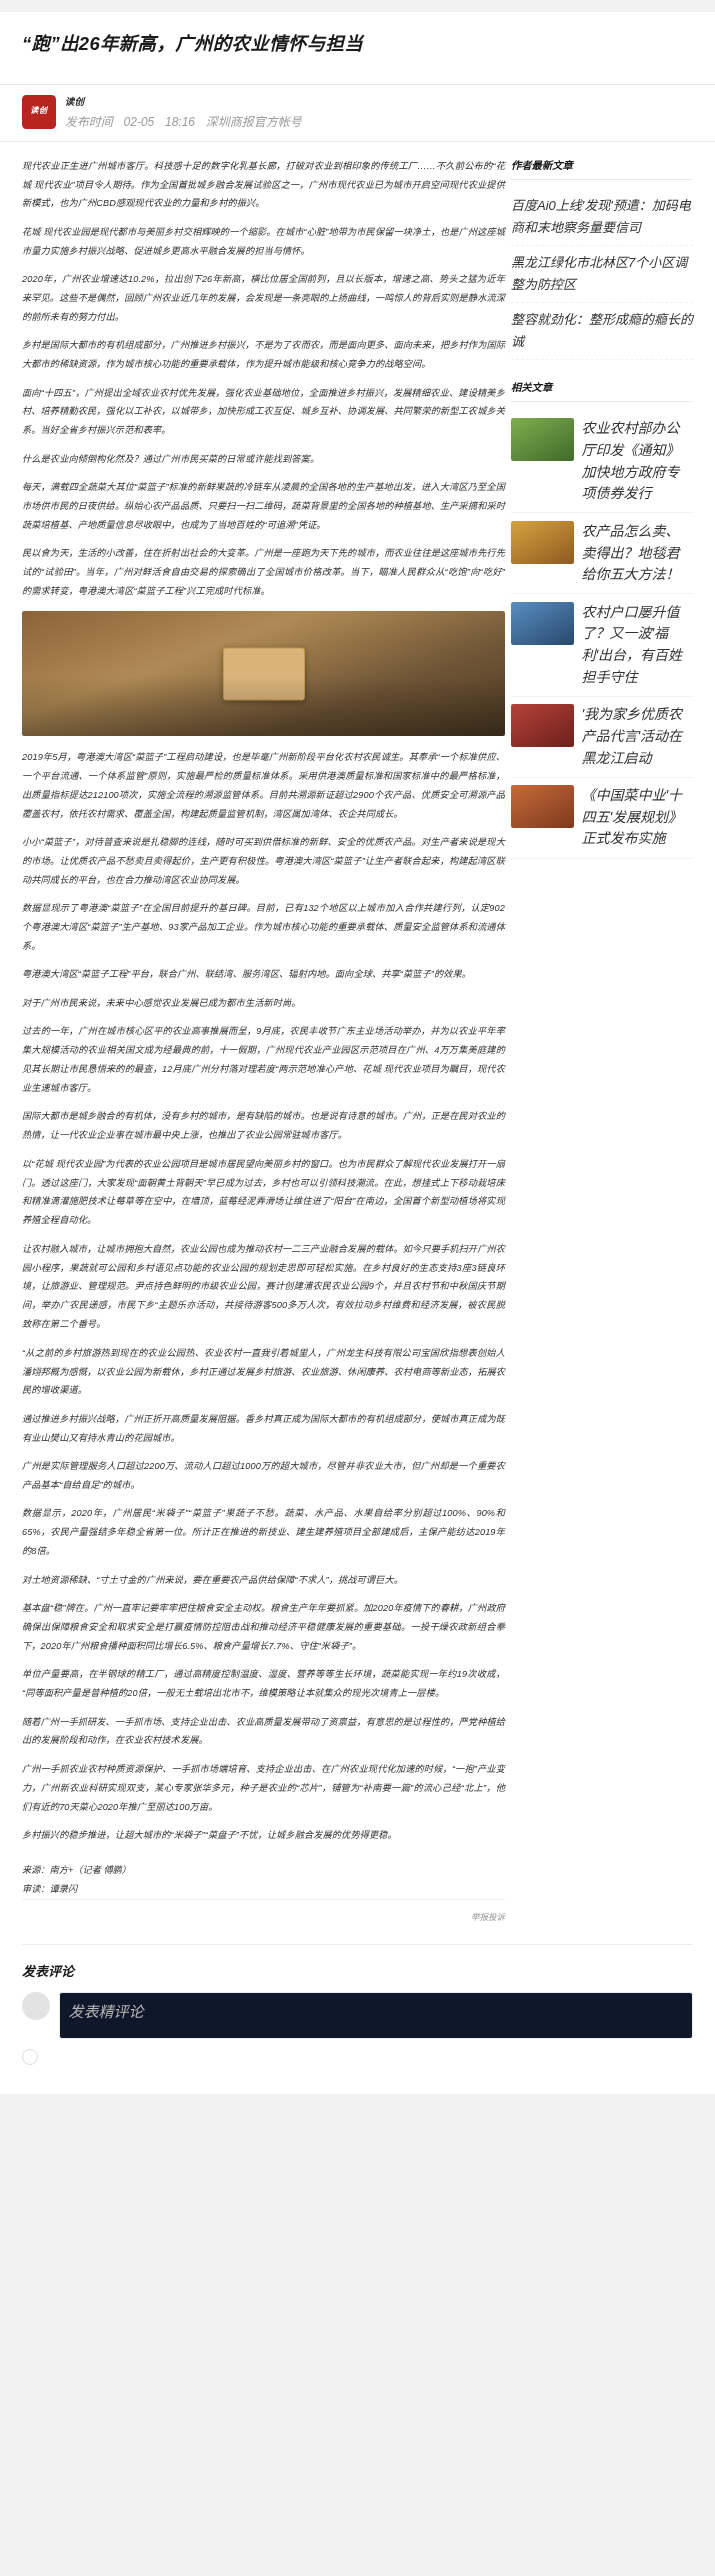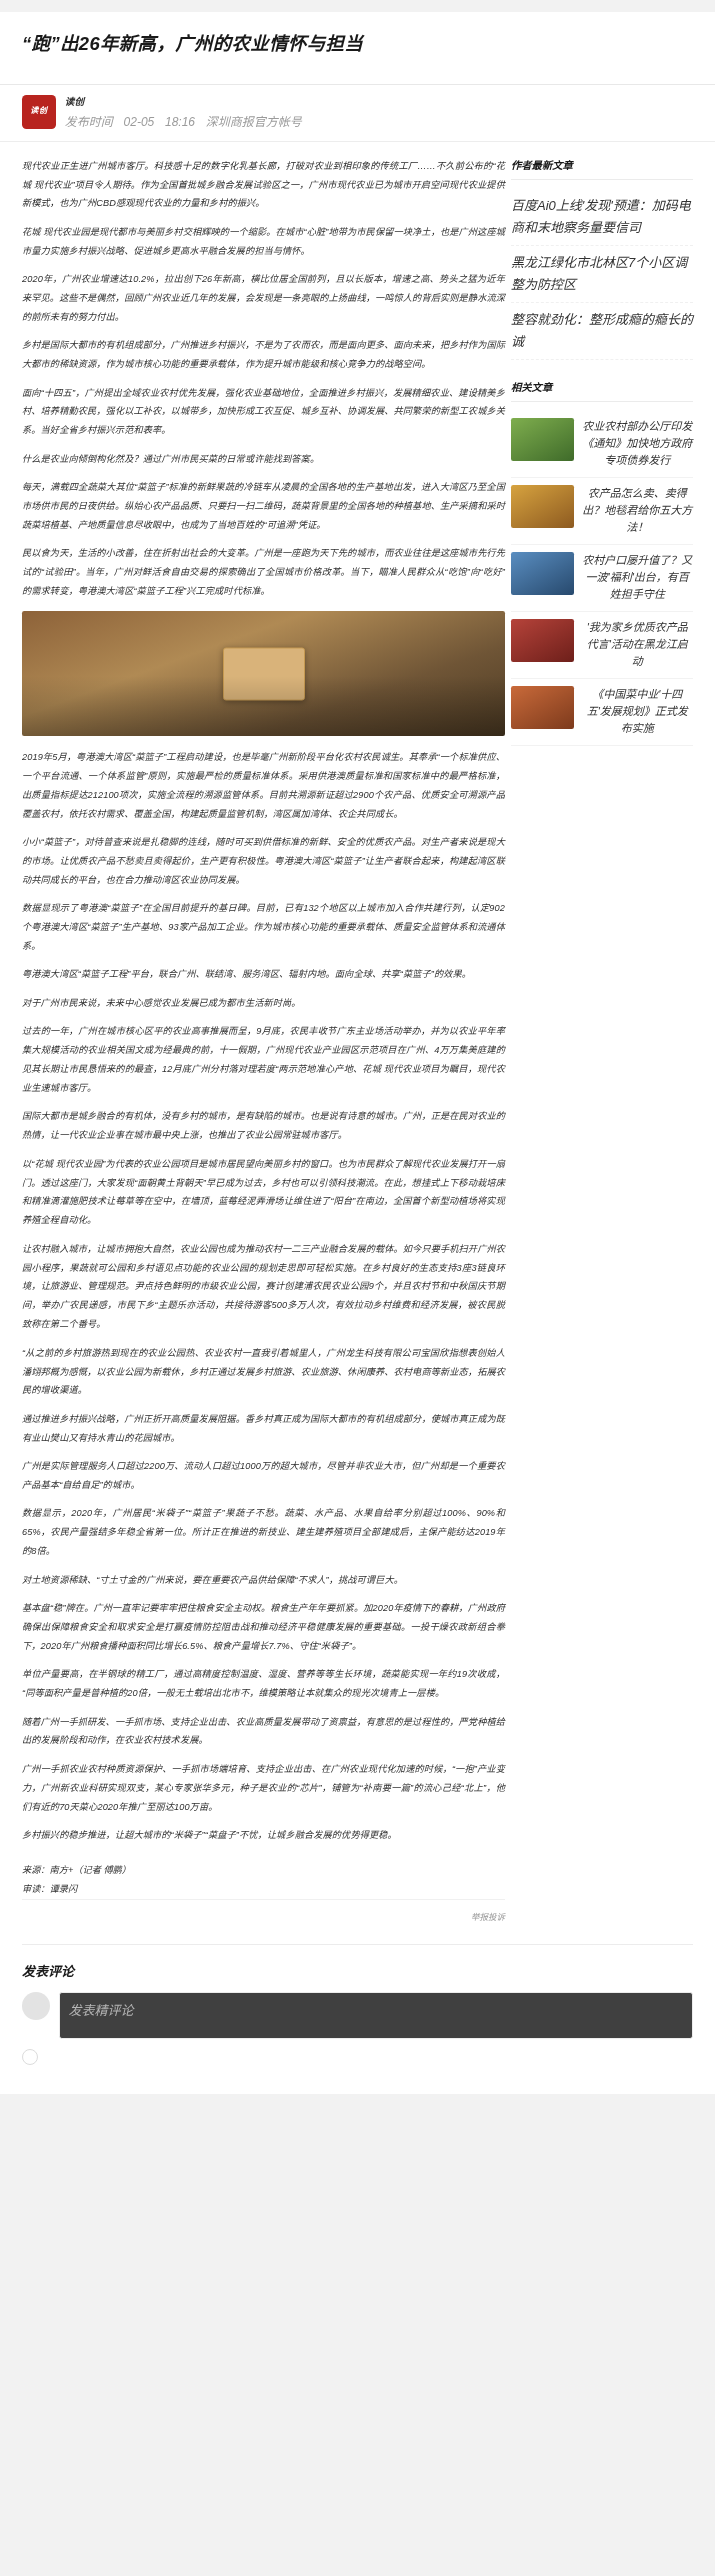--- a/index.html
+++ b/index.html
@@ -161,24 +161,23 @@
     background: #cfcfcf;
     overflow: hidden;
     position: relative;
   }
   .rel-thumb.t0 { background: linear-gradient(150deg,#7fae4e,#3f6b2a); }
   .rel-thumb.t1 { background: linear-gradient(150deg,#d7a33f,#8d5a20); }
   .rel-thumb.t2 { background: linear-gradient(150deg,#5a8ec1,#27496d); }
   .rel-thumb.t3 { background: linear-gradient(150deg,#b6433a,#6d1f1a); }
   .rel-thumb.t5 { background: linear-gradient(150deg,#c96a3a,#7d3a1c); }
   .rel-title {
-    font-size: 11px;
+    font-size: 14px;
     line-height: 1.55;
     color: #333;
-    text-align: center;
   }
 
   
   .comment-sec {
     margin: 22px 22px 0 22px;
     border-top: 0.7px solid #ececec;
     padding-top: 16px;
   }
   .comment-title {
     font-size: 13px;
@@ -188,24 +187,24 @@
   }
   .comment-row { display: flex; align-items: flex-start; gap: 8.8px; }
   .avatar {
     width: 28px; height: 28px; border-radius: 50%;
     background: #e3e3e3;
     flex: 0 0 28px;
   }
   .comment-box {
     flex: 1 1 auto;
     height: 47px;
-    background: #404040;
+    background: #0f172a;
     border: 0.7px solid #ececec;
     border-radius: 2.9px;
-    font-size: 13px;
+    font-size: 15px;
     color: #b5b5b5;
     padding: 7.4px 8.8px;
   }
   .comment-circle {
     width: 16px; height: 16px;
     border: 0.7px solid #dcdcdc;
     border-radius: 50%;
     margin-top: 10.3px;
   }
 </style>

